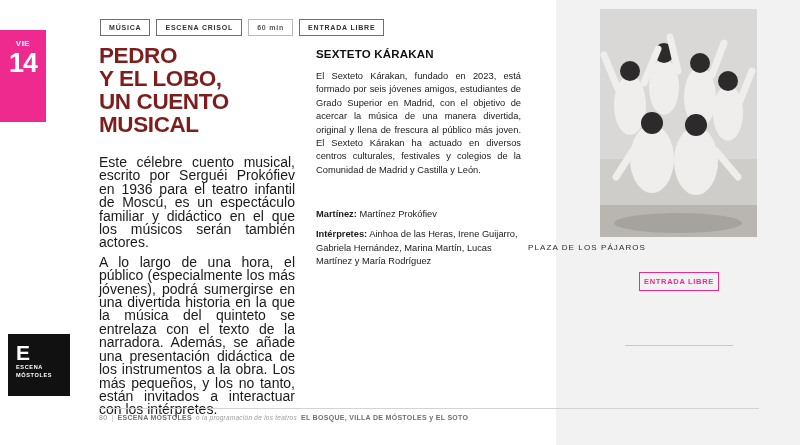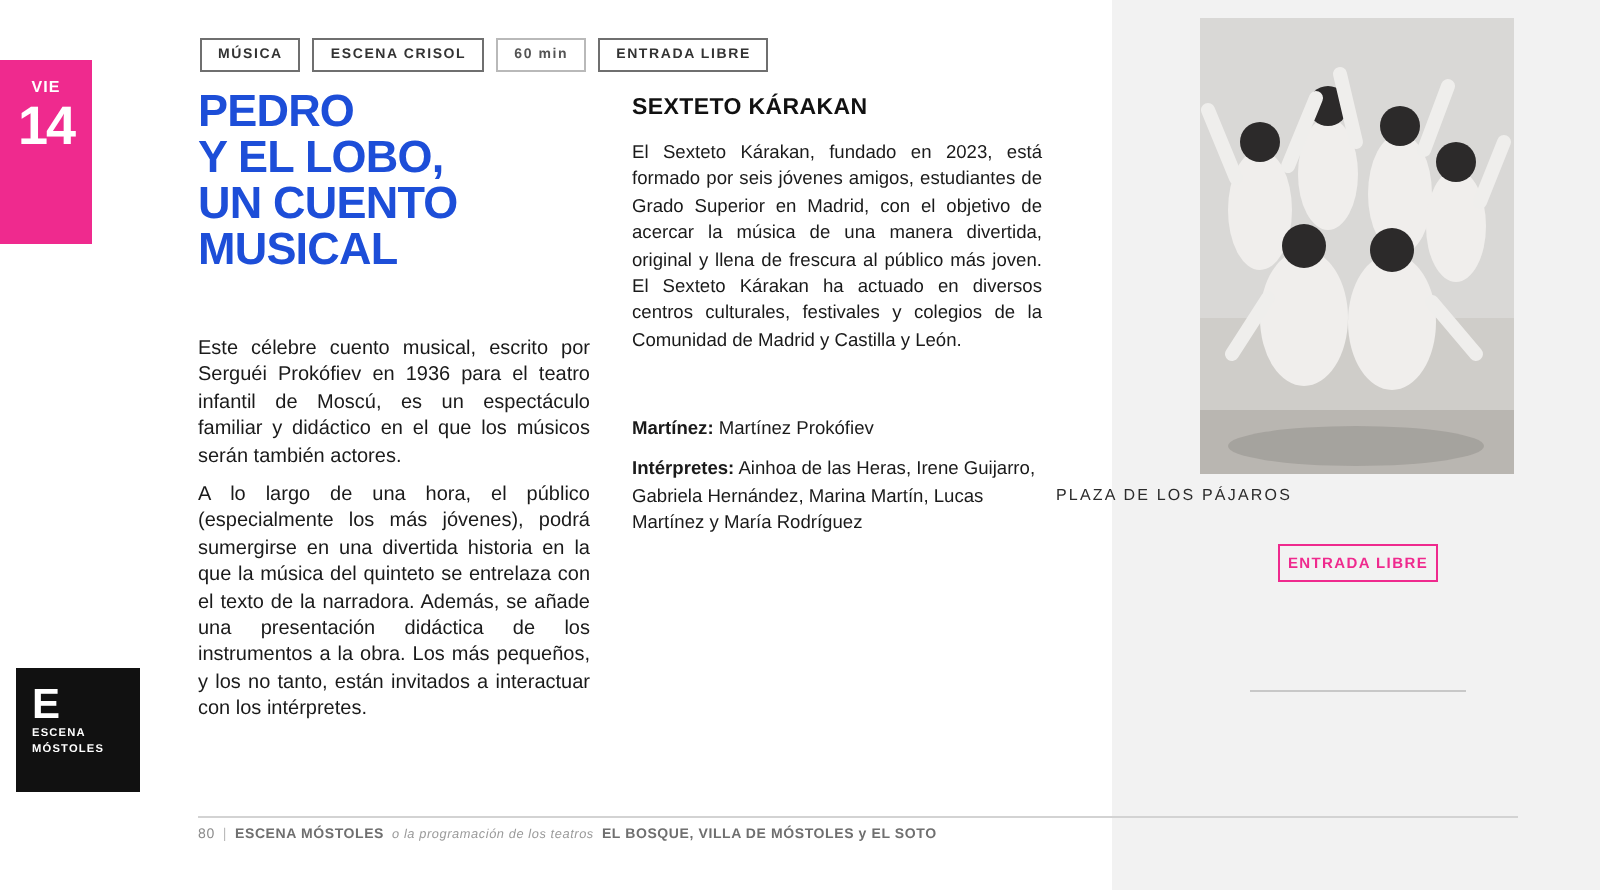--- a/index.html
+++ b/index.html
@@ -47,28 +47,28 @@
     padding: 4px 8px 3px 8px;
     line-height: 8px;
     white-space: nowrap;
   }
   .tag.plain { border: 1px solid #b9b9b9; color: #555; }
 
   
   .title {
     position: absolute; left: 99px; top: 44px; width: 200px;
     font-size: 22.5px; font-weight: bold; line-height: 23px;
-    letter-spacing: -0.4px; color: #1d4ed8;
+    letter-spacing: -0.4px; color: #7f1d1d;
     text-transform: uppercase;
   }
 
   
   .left-copy {
-    position: absolute; left: 99px; top: 168px; width: 196px;
-    font-size: 10px; line-height: 13.4px; color: #1a1a1a;
+    position: absolute; left: 99px; top: 156px; width: 196px;
+    font-size: 14px; line-height: 13.4px; color: #1a1a1a;
     text-align: justify;
   }
   .left-copy p + p { margin-top: 6px; }
 
   
   .mid-head {
     position: absolute; left: 316px; top: 48px; width: 215px;
     font-size: 11.5px; font-weight: bold; letter-spacing: .2px; color: #111;
   }
   .mid-copy {

